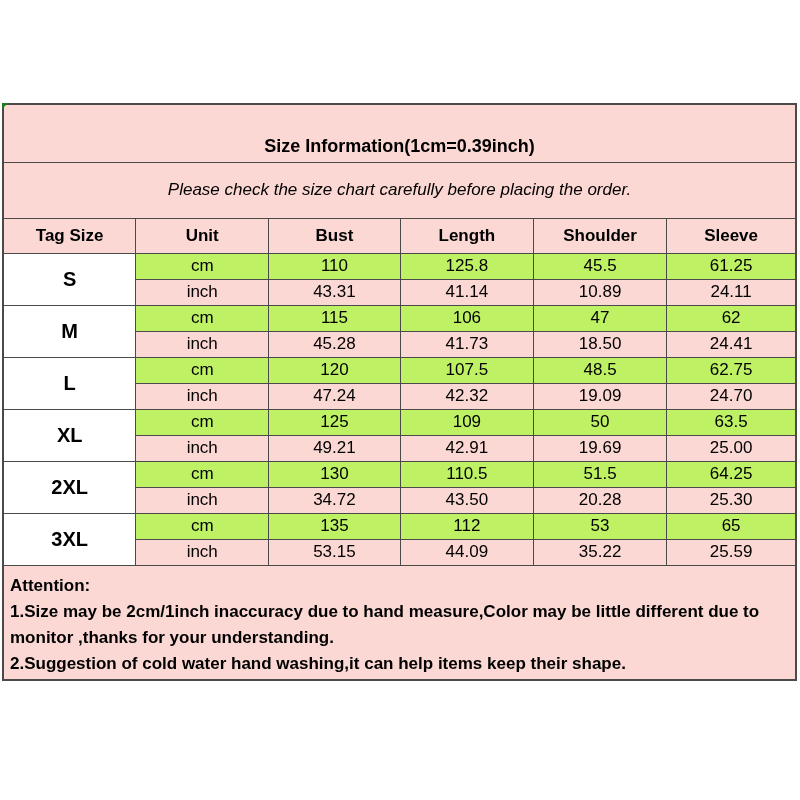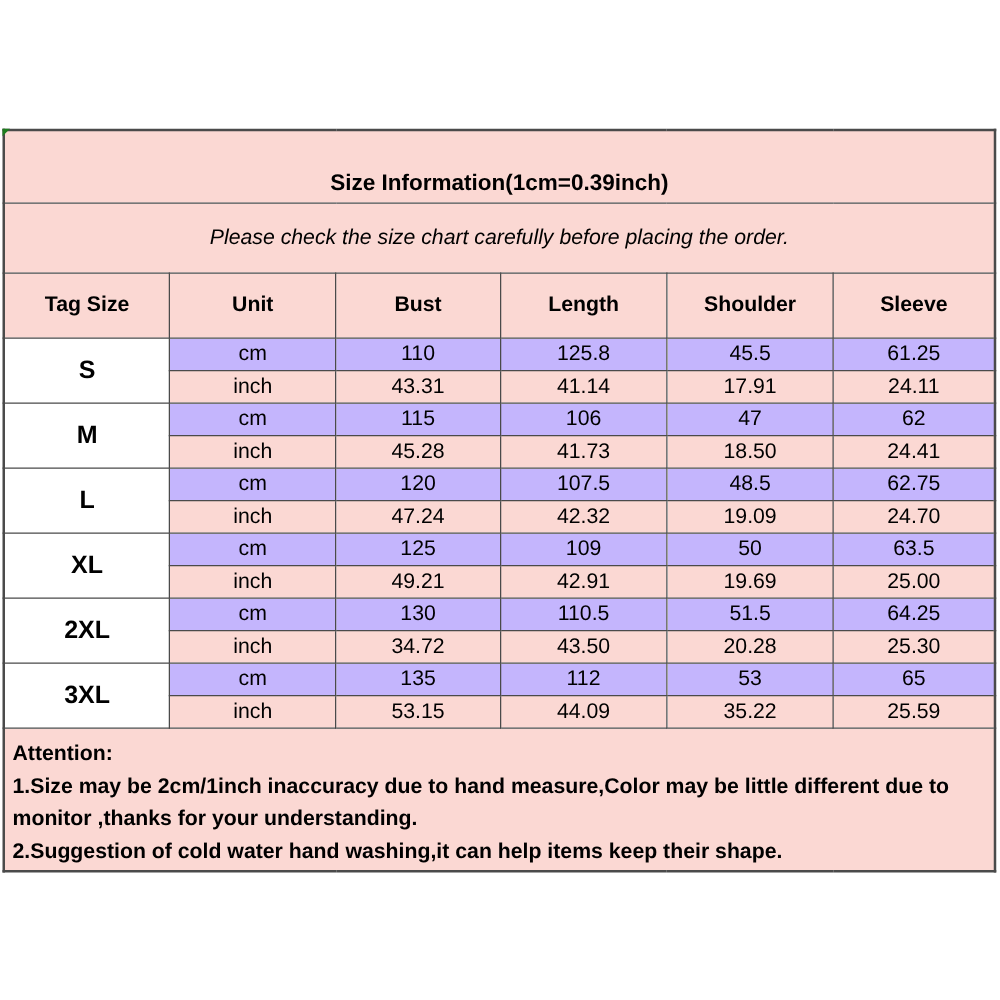--- a/index.html
+++ b/index.html
@@ -41,28 +41,28 @@
     font-size: 18px;
     vertical-align: bottom;
     padding-bottom: 5px;
   }
   tr.subtitle-row { height: 56px; }
   tr.subtitle-row td {
     background: #fbd8d3;
     font-size: 17px;
     font-style: italic;
   }
-  tr.header-row { height: 52px; }
+  tr.header-row { height: 35px; }
   tr.header-row th {
     background: #fbd8d3;
     font-weight: bold;
     font-size: 17px;
   }
   tr.row-cm, tr.row-inch { height: 26px; }
-  tr.row-cm td { background: #c4b5fd; }
+  tr.row-cm td { background: #bef264; }
   tr.row-inch td { background: #fbd8d3; }
   td.tag-cell {
     background: #ffffff !important;
     font-weight: bold;
     font-size: 20px;
   }
   tr.attention-row { height: 115px; font-weight: bold; }
   tr.attention-row td {
     background: #fbd8d3;
     text-align: left;
@@ -119,21 +119,21 @@
         <td>cm</td>
         <td>110</td>
         <td>125.8</td>
         <td>45.5</td>
         <td>61.25</td>
       </tr>
       <tr class="row-inch">
         <td>inch</td>
         <td>43.31</td>
         <td>41.14</td>
-        <td>17.91</td>
+        <td>10.89</td>
         <td>24.11</td>
       </tr>
 
       <tr class="row-cm">
         <td class="tag-cell" rowspan="2">M</td>
         <td>cm</td>
         <td>115</td>
         <td>106</td>
         <td>47</td>
         <td>62</td>

